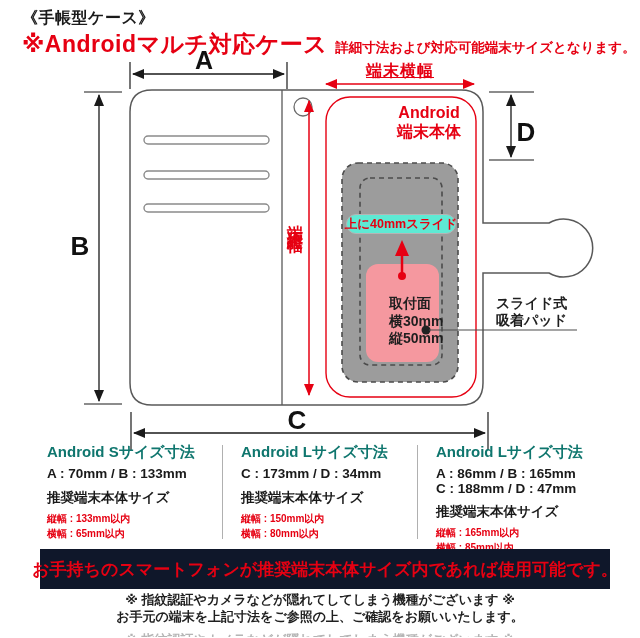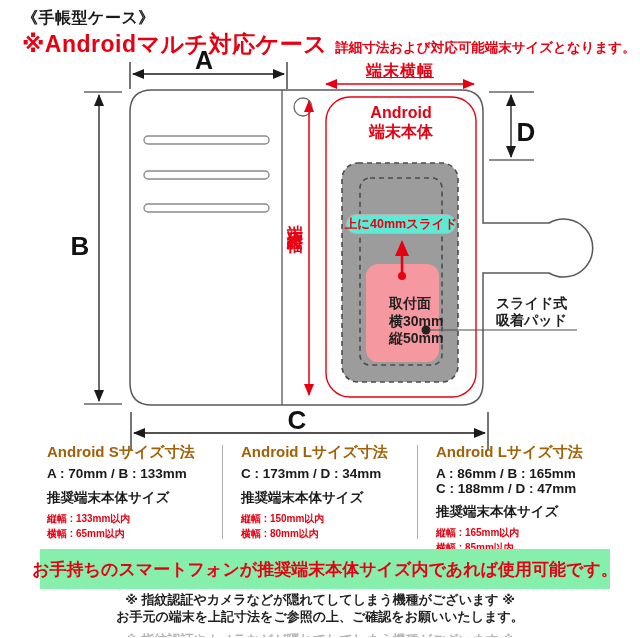--- a/index.html
+++ b/index.html
@@ -10,38 +10,38 @@
   .abs{position:absolute;}
   
   .cat-label{left:22px;top:8px;font-size:16px;font-weight:bold;letter-spacing:0.5px;}
   .main-heading{left:22px;top:29px;white-space:nowrap;}
   .main-heading .big{font-size:23px;font-weight:bold;color:#e60012;letter-spacing:0.5px;}
   .main-heading .small{font-size:13.5px;font-weight:bold;color:#e60012;margin-left:8px;}
   
   .dim-letter{font-size:25px;font-weight:bold;color:#111;line-height:1;}
   
   .tw-label{left:325px;top:61px;width:150px;text-align:center;font-size:16px;font-weight:bold;color:#e60012;letter-spacing:1px;text-decoration:underline;}
-  .device-label{left:326px;top:103px;width:150px;text-align:center;font-size:16px;font-weight:bold;color:#e60012;line-height:19px;}
+  .device-label{left:326px;top:103px;width:150px;text-align:center;font-size:16px;font-weight:bold;color:#e60012;line-height:19px;padding-left:28px;}
   .th-label{left:287px;top:212px;writing-mode:vertical-rl;text-orientation:upright;
             font-size:16px;font-weight:bold;color:#e60012;letter-spacing:4px;line-height:17px;}
   .slide-box{left:346px;top:214px;width:110px;height:20px;background:#5eead4;border:1.5px solid #b5b5b5;
              border-radius:10px;display:flex;align-items:center;justify-content:center;
              font-size:12.5px;font-weight:bold;color:#e60012;white-space:nowrap;box-sizing:border-box;}
   .mount-label{left:389px;top:295px;font-size:14px;font-weight:bold;color:#1f1f1f;line-height:17.5px;white-space:nowrap;}
   .pad-label{left:496px;top:295px;font-size:14px;font-weight:bold;color:#1f1f1f;line-height:17px;white-space:nowrap;}
   
   .size-col{top:443px;width:176px;}
-  .size-col .tbl-title{font-size:15px;font-weight:bold;color:#a16207;margin:0 0 5px 0;white-space:nowrap;}
+  .size-col .tbl-title{font-size:15px;font-weight:bold;color:#0f766e;margin:0 0 5px 0;white-space:nowrap;}
   .size-col .tbl-line{font-size:13.5px;font-weight:bold;color:#1a1a1a;line-height:13.5px;margin:0 0 1px 0;white-space:nowrap;}
   .size-col .tbl-sub{font-size:13.5px;font-weight:bold;color:#1a1a1a;margin:8px 0 0 0;white-space:nowrap;}
   .size-col .tbl-red{font-size:10px;font-weight:bold;color:#e60012;line-height:14px;margin:5px 16px 0 0;white-space:nowrap;}
   .size-col .tbl-red + .tbl-red{margin-top:1px;}
   .col-divider{top:445px;width:1px;height:94px;background:#b0b0b0;}
   
-  .banner{left:40px;top:549px;width:570px;height:40px;background:#86efac;display:flex;align-items:center;
+  .banner{left:40px;top:549px;width:570px;height:40px;background:#0f172a;display:flex;align-items:center;
           justify-content:center;font-size:17px;font-weight:bold;color:#e60012;white-space:nowrap;}
   .note{left:0;width:640px;text-align:center;font-size:13px;font-weight:bold;color:#1f1f1f;white-space:nowrap;}
   .note1{top:591px;}
   .note2{top:608px;}
   .cutoff{left:0;top:631px;width:640px;height:6px;overflow:hidden;text-align:center;
           font-size:13px;font-weight:bold;color:#b5b5b5;white-space:nowrap;}
 </style>
 </head>
 <body>
 

